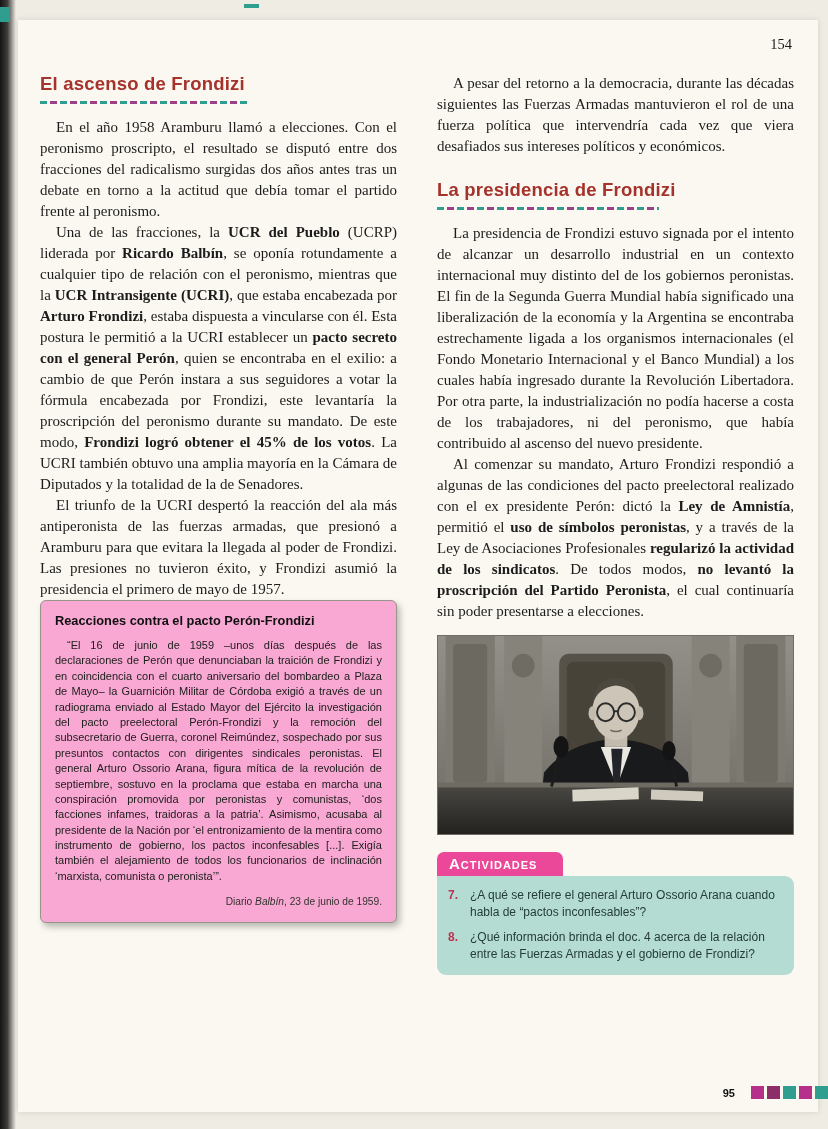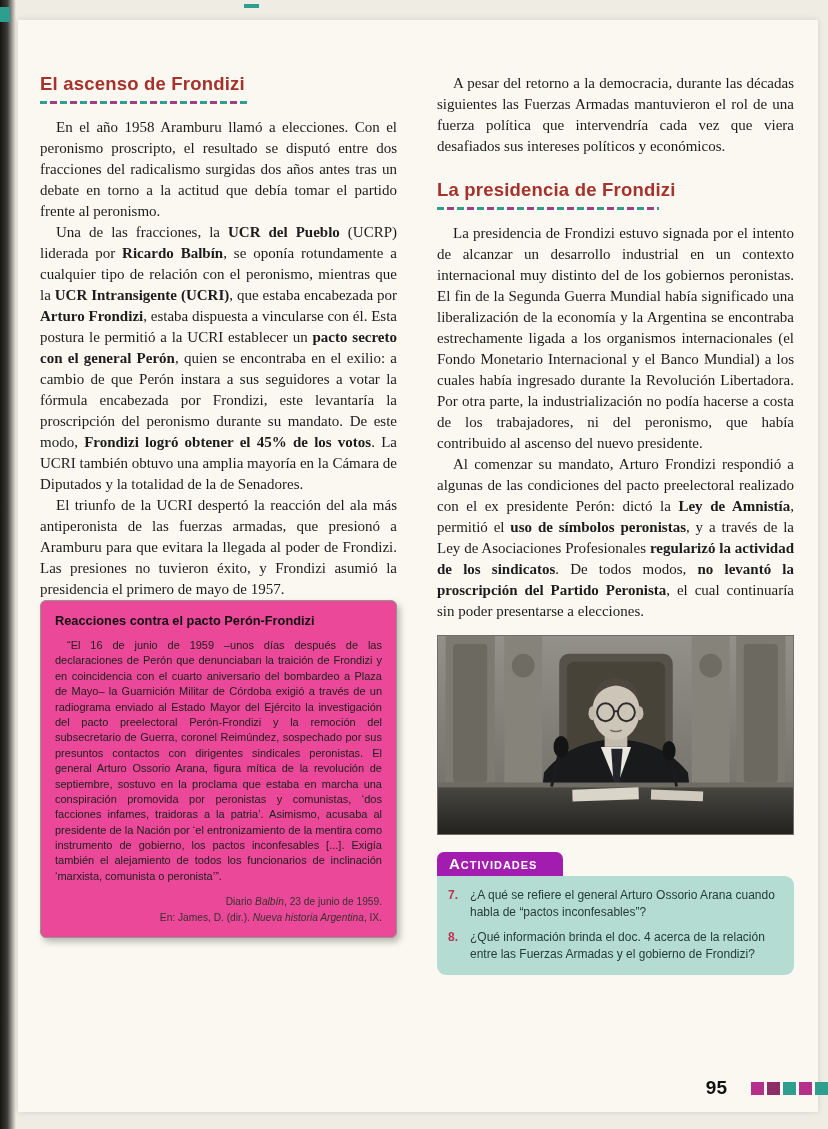--- a/index.html
+++ b/index.html
@@ -6,95 +6,95 @@
   html,body { background:#b8b5ad; font-family:"Liberation Serif", serif; }
   .scan { position:relative; width:828px; height:1129px; margin:0 auto; background:#efece4; overflow:hidden; }
   .edge-left { position:absolute; left:0; top:0; bottom:0; width:16px;
     background:linear-gradient(90deg,#151513 0%,#3c3b37 45%,rgba(120,118,110,0) 100%); z-index:6; }
   .corner-mark { position:absolute; left:0; top:7px; width:10px; height:15px; background:#2f9e8f; z-index:7; }
   .top-dash { position:absolute; left:244px; top:4px; width:15px; height:4px; background:#2f9e8f; z-index:7; }
   .page { position:absolute; left:18px; top:20px; width:800px; height:1092px; background:#faf8f1;
     padding:16px 24px 0 22px; box-shadow:0 0 6px rgba(0,0,0,0.12); }
   .pageno-top { text-align:right; font-size:14.5px; color:#181818; padding-right:2px; }
 
-  .cols { display:flex; gap:40px; margin-top:37px; }
+  .cols { display:flex; gap:40px; margin-top:20px; }
   .col { width:365px; }
 
   .sec-title { font-family:"Liberation Sans", sans-serif; font-weight:700; font-size:18.5px;
     color:#a5322b; letter-spacing:0.2px; }
   .dash-rule { height:3px; margin:6px 0 13px 0;
     background:repeating-linear-gradient(90deg,#2f9e8f 0 7px,transparent 7px 10px,#9c3f88 10px 17px,transparent 17px 20px); }
   .rule-l { width:210px; } .rule-r { width:222px; }
 
   .body { font-size:15px; line-height:1.4; text-align:justify; color:#1c1c1c;
     text-indent:16px; hyphens:auto; }
   .gap-after { margin-bottom:22px; }
 
   .b { font-weight:700; } .i { font-style:italic; }
 
   .doc-label { margin-top:32px; margin-bottom:7px; font-family:"Liberation Sans", sans-serif;
     font-size:11.5px; color:#7c8a82; }
-  .doc-box { border:1px solid #97948b; border-radius:6px; background:#ec4899;
+  .doc-box { border:1px solid #97948b; border-radius:6px; background:#f9a8d4;
     padding:12px 14px 12px 14px; box-shadow:3px 4px 6px rgba(70,68,60,0.35); }
   .doc-title { font-family:"Liberation Sans", sans-serif; font-size:12.8px; font-weight:700;
     color:#101010; margin-bottom:10px; }
   .doc-body { font-family:Liberation Sans, sans-serif; font-size:11px; line-height:1.4;
     text-align:justify; color:#20201e; text-indent:12px; }
   .doc-source { margin-top:10px; font-family:"Liberation Sans", sans-serif; font-size:10.2px;
     color:#33332f; text-align:right; line-height:1.5; }
 
   .photo-fig { margin-top:13px; }
   .photo { width:100%; height:200px; border:1px solid #6f6d68; background:#8a877f; overflow:hidden; }
   .photo svg { display:block; width:100%; height:100%; }
   .photo-cap { font-family:"Liberation Sans", sans-serif; font-size:10.5px; color:#2b2b28; margin-top:5px; }
 
   .activities { margin-top:17px; }
-  .act-header { display:inline-block; background:#a21caf; color:#ffffff;
+  .act-header { display:inline-block; background:#ec4899; color:#ffffff;
     font-family:"Liberation Sans", sans-serif; font-weight:700; font-variant:small-caps;
     font-size:15px; letter-spacing:1px; padding:3px 26px 4px 12px; border-radius:7px 7px 0 0; }
   .act-body { background:#b5dcd3; border-radius:0 9px 9px 9px; padding:11px 13px 12px 11px; }
   .act-item { display:flex; font-family:"Liberation Sans", sans-serif; font-size:12px;
     line-height:1.42; color:#243d36; margin-bottom:8px; }
   .act-item:last-child { margin-bottom:0; }
   .act-num { font-weight:700; color:#bb3350; width:22px; flex:none; }
   .act-text { flex:1; }
 
   .footer { position:absolute; right:0; bottom:30px; display:flex; align-items:center; z-index:8; }
-  .pageno-bottom { font-family:"Liberation Sans", sans-serif; font-weight:700; font-size:19px;
-    color:#111; margin-right:24px; }
+  .pageno-bottom { font-family:"Liberation Sans", sans-serif; font-weight:700; font-size:11px;
+    color:#111; margin-right:16px; }
   .squares { display:flex; gap:3px; }
   .sq { width:13px; height:13px; }
   .sq-m { background:#b5308a; } .sq-t { background:#2f9e8f; } .sq-d { background:#8c2f68; }
 </style>
 </head>
 <body>
 
 <div class="scan">
   <div class="edge-left"></div>
   <div class="corner-mark"></div>
   <div class="top-dash"></div>
 
   <div class="page">
+    <div class="pageno-top">154</div>
 
     <div class="cols">
 
       <div class="col">
         <h2 class="sec-title">El ascenso de Frondizi</h2>
         <div class="dash-rule rule-l"></div>
 
         <p class="body">En el año 1958 Aramburu llamó a elecciones. Con el peronismo proscripto, el resultado se disputó entre dos fracciones del radicalismo surgidas dos años antes tras un debate en torno a la actitud que debía tomar el partido frente al peronismo.</p>
         <p class="body"><span>Una de las fracciones, la </span><span class="b">UCR del Pueblo</span><span> (UCRP) liderada por </span><span class="b">Ricardo Balbín</span><span>, se oponía rotundamente a cualquier tipo de relación con el peronismo, mientras que la </span><span class="b">UCR Intransigente (UCRI)</span><span>, que estaba encabezada por </span><span class="b">Arturo Frondizi</span><span>, estaba dispuesta a vincularse con él. Esta postura le permitió a la UCRI establecer un </span><span class="b">pacto secreto con el general Perón</span><span>, quien se encontraba en el exilio: a cambio de que Perón instara a sus seguidores a votar la fórmula encabezada por Frondizi, este levantaría la proscripción del peronismo durante su mandato. De este modo, </span><span class="b">Frondizi logró obtener el 45% de los votos</span><span>. La UCRI también obtuvo una amplia mayoría en la Cámara de Diputados y la totalidad de la de Senadores.</span></p>
         <p class="body">El triunfo de la UCRI despertó la reacción del ala más antiperonista de las fuerzas armadas, que presionó a Aramburu para que evitara la llegada al poder de Frondizi. Las presiones no tuvieron éxito, y Frondizi asumió la presidencia el primero de mayo de 1957.</p>
 
         <div class="doc-box">
           <h3 class="doc-title">Reacciones contra el pacto Perón-Frondizi</h3>
           <p class="doc-body">“El 16 de junio de 1959 –unos días después de las declaraciones de Perón que denunciaban la traición de Frondizi y en coincidencia con el cuarto aniversario del bombardeo a Plaza de Mayo– la Guarnición Militar de Córdoba exigió a través de un radiograma enviado al Estado Mayor del Ejército la investigación del pacto preelectoral Perón-Frondizi y la remoción del subsecretario de Guerra, coronel Reimúndez, sospechado por sus presuntos contactos con dirigentes sindicales peronistas. El general Arturo Ossorio Arana, figura mítica de la revolución de septiembre, sostuvo en la proclama que estaba en marcha una conspiración promovida por peronistas y comunistas, ‘dos facciones infames, traidoras a la patria’. Asimismo, acusaba al presidente de la Nación por ‘el entronizamiento de la mentira como instrumento de gobierno, los pactos inconfesables [...]. Exigía también el alejamiento de todos los funcionarios de inclinación ‘marxista, comunista o peronista’”.</p>
           <div class="doc-source">
             <div><span>Diario </span><span class="i">Balbín</span><span>, 23 de junio de 1959.</span></div>
-            <div><span>En: James, D. (dir.). </span><span class="i">Nueva historia Argentina</span><span>, IX.</span></div>
           </div>
         </div>
       </div>
 
       <div class="col">
         <p class="body gap-after">A pesar del retorno a la democracia, durante las décadas siguientes las Fuerzas Armadas mantuvieron el rol de una fuerza política que intervendría cada vez que viera desafiados sus intereses políticos y económicos.</p>
 
         <h2 class="sec-title">La presidencia de Frondizi</h2>
         <div class="dash-rule rule-r"></div>
 

